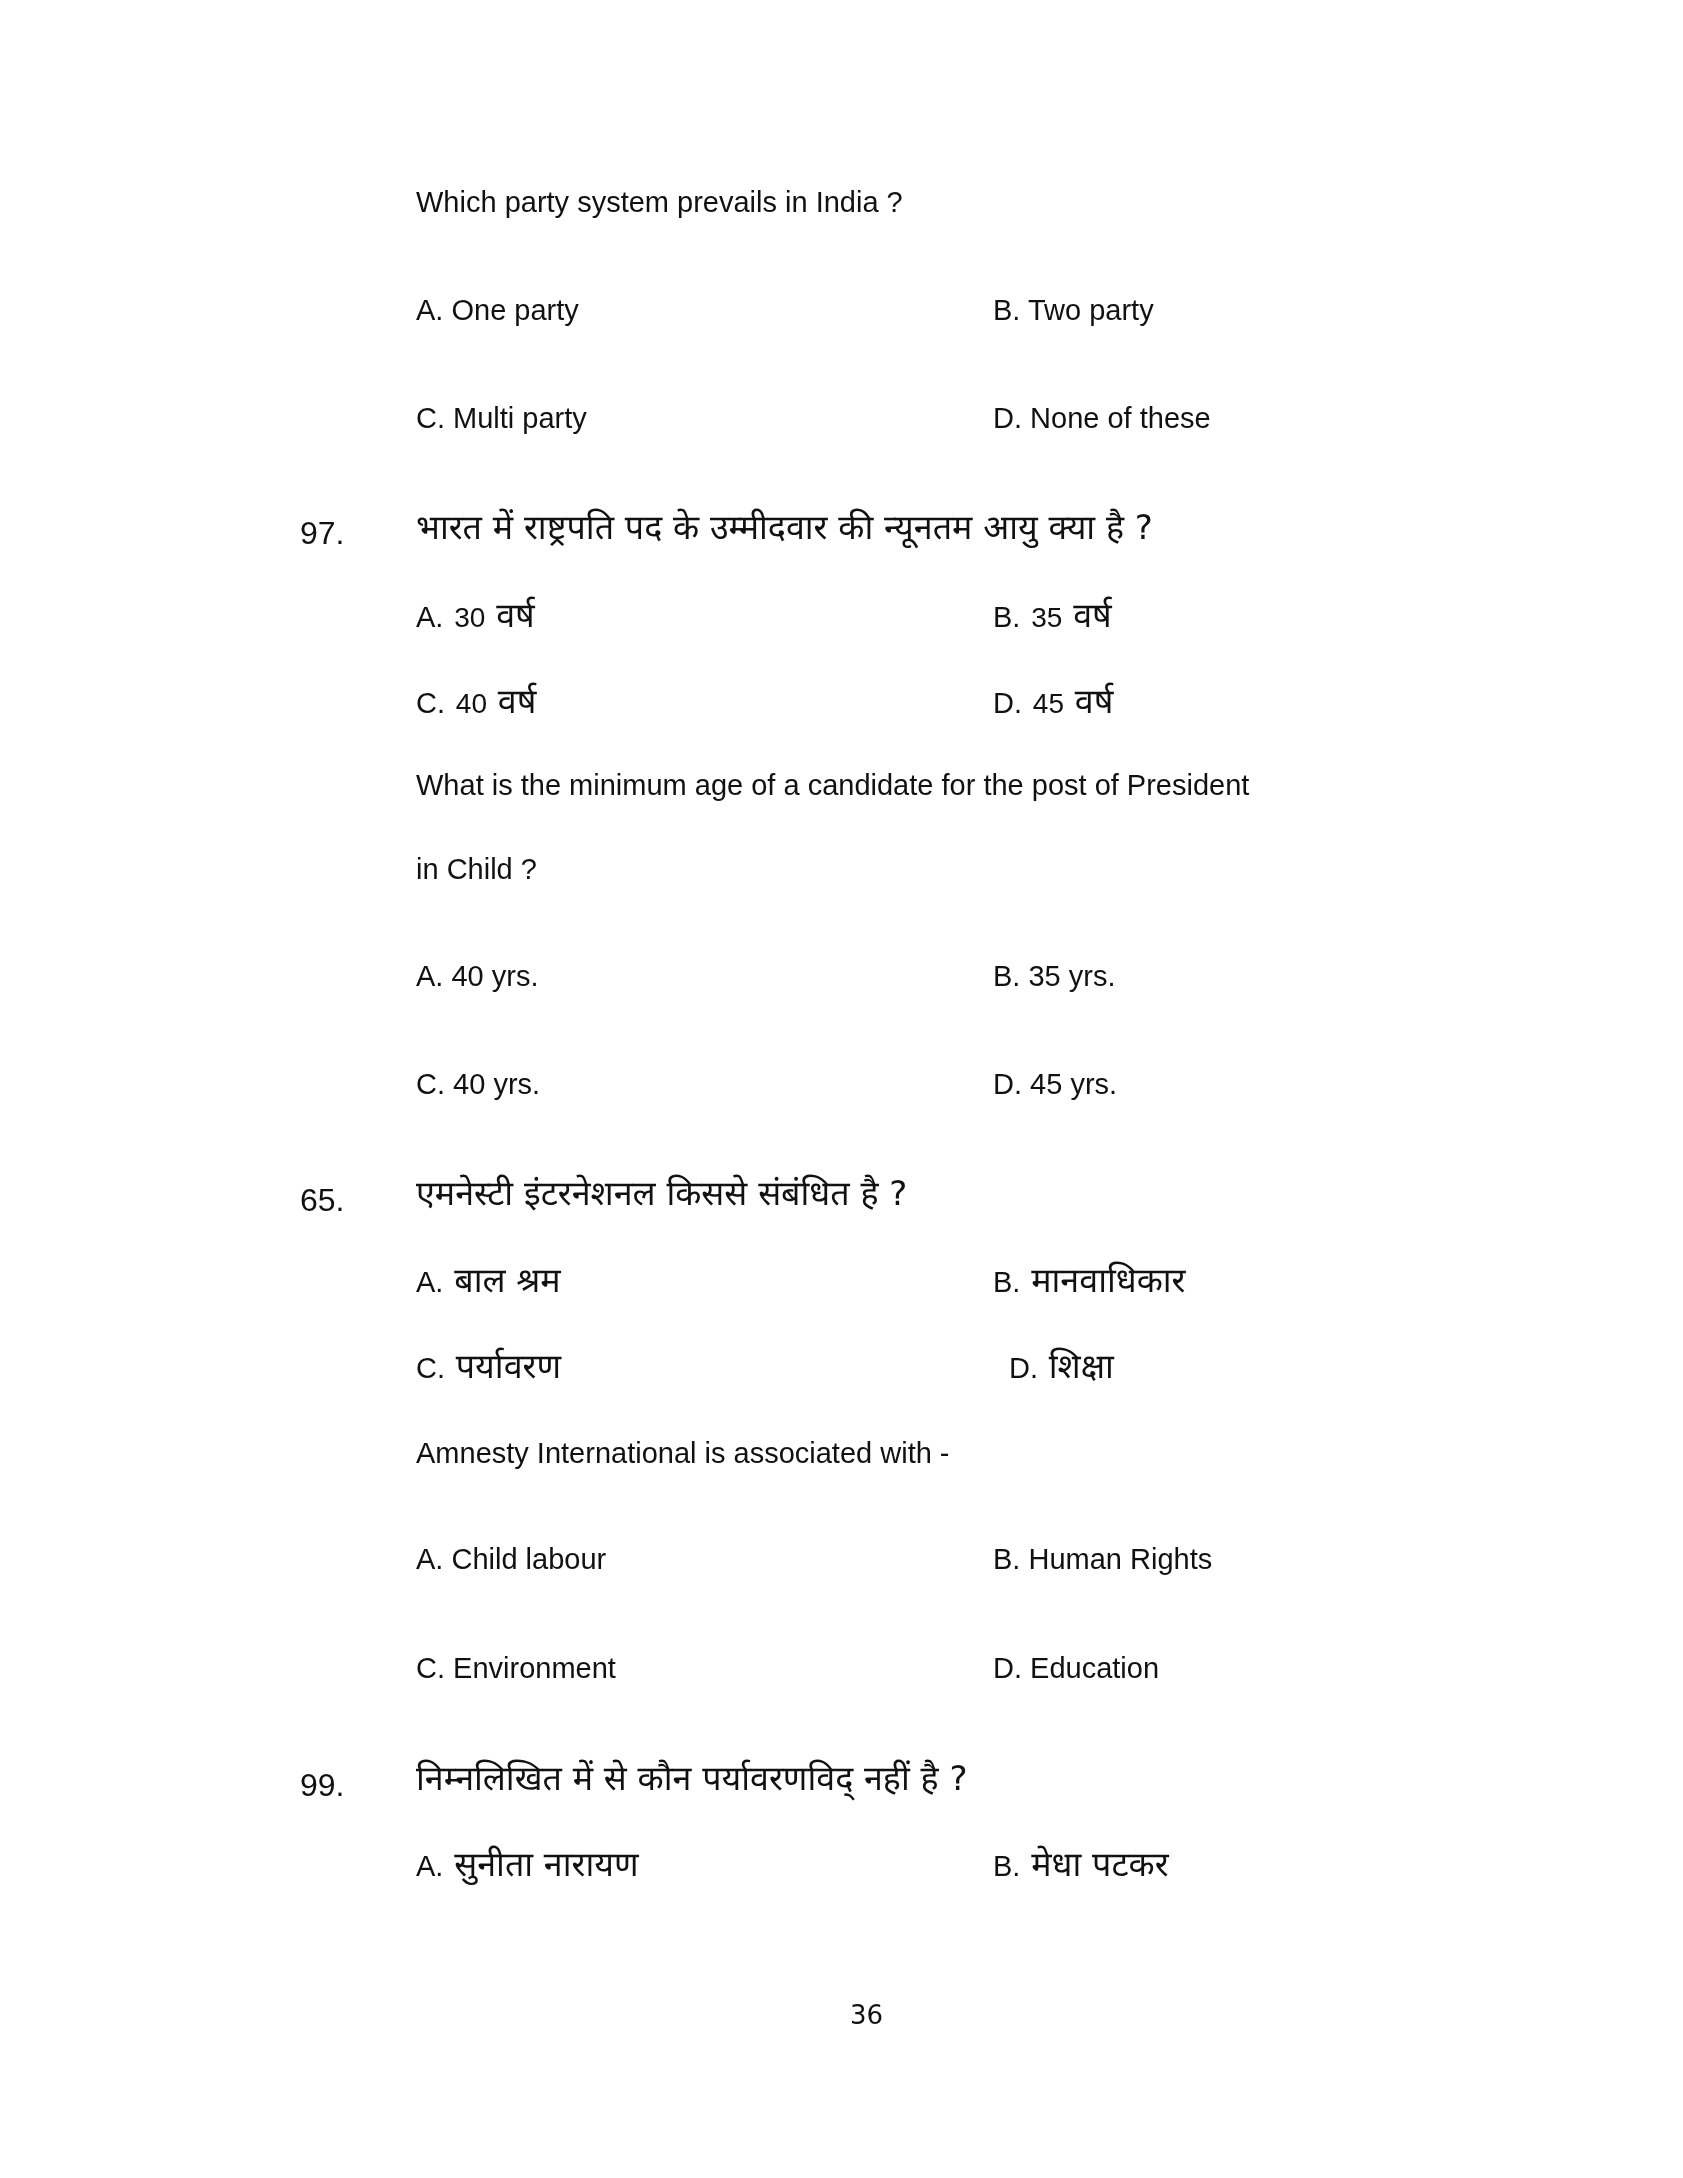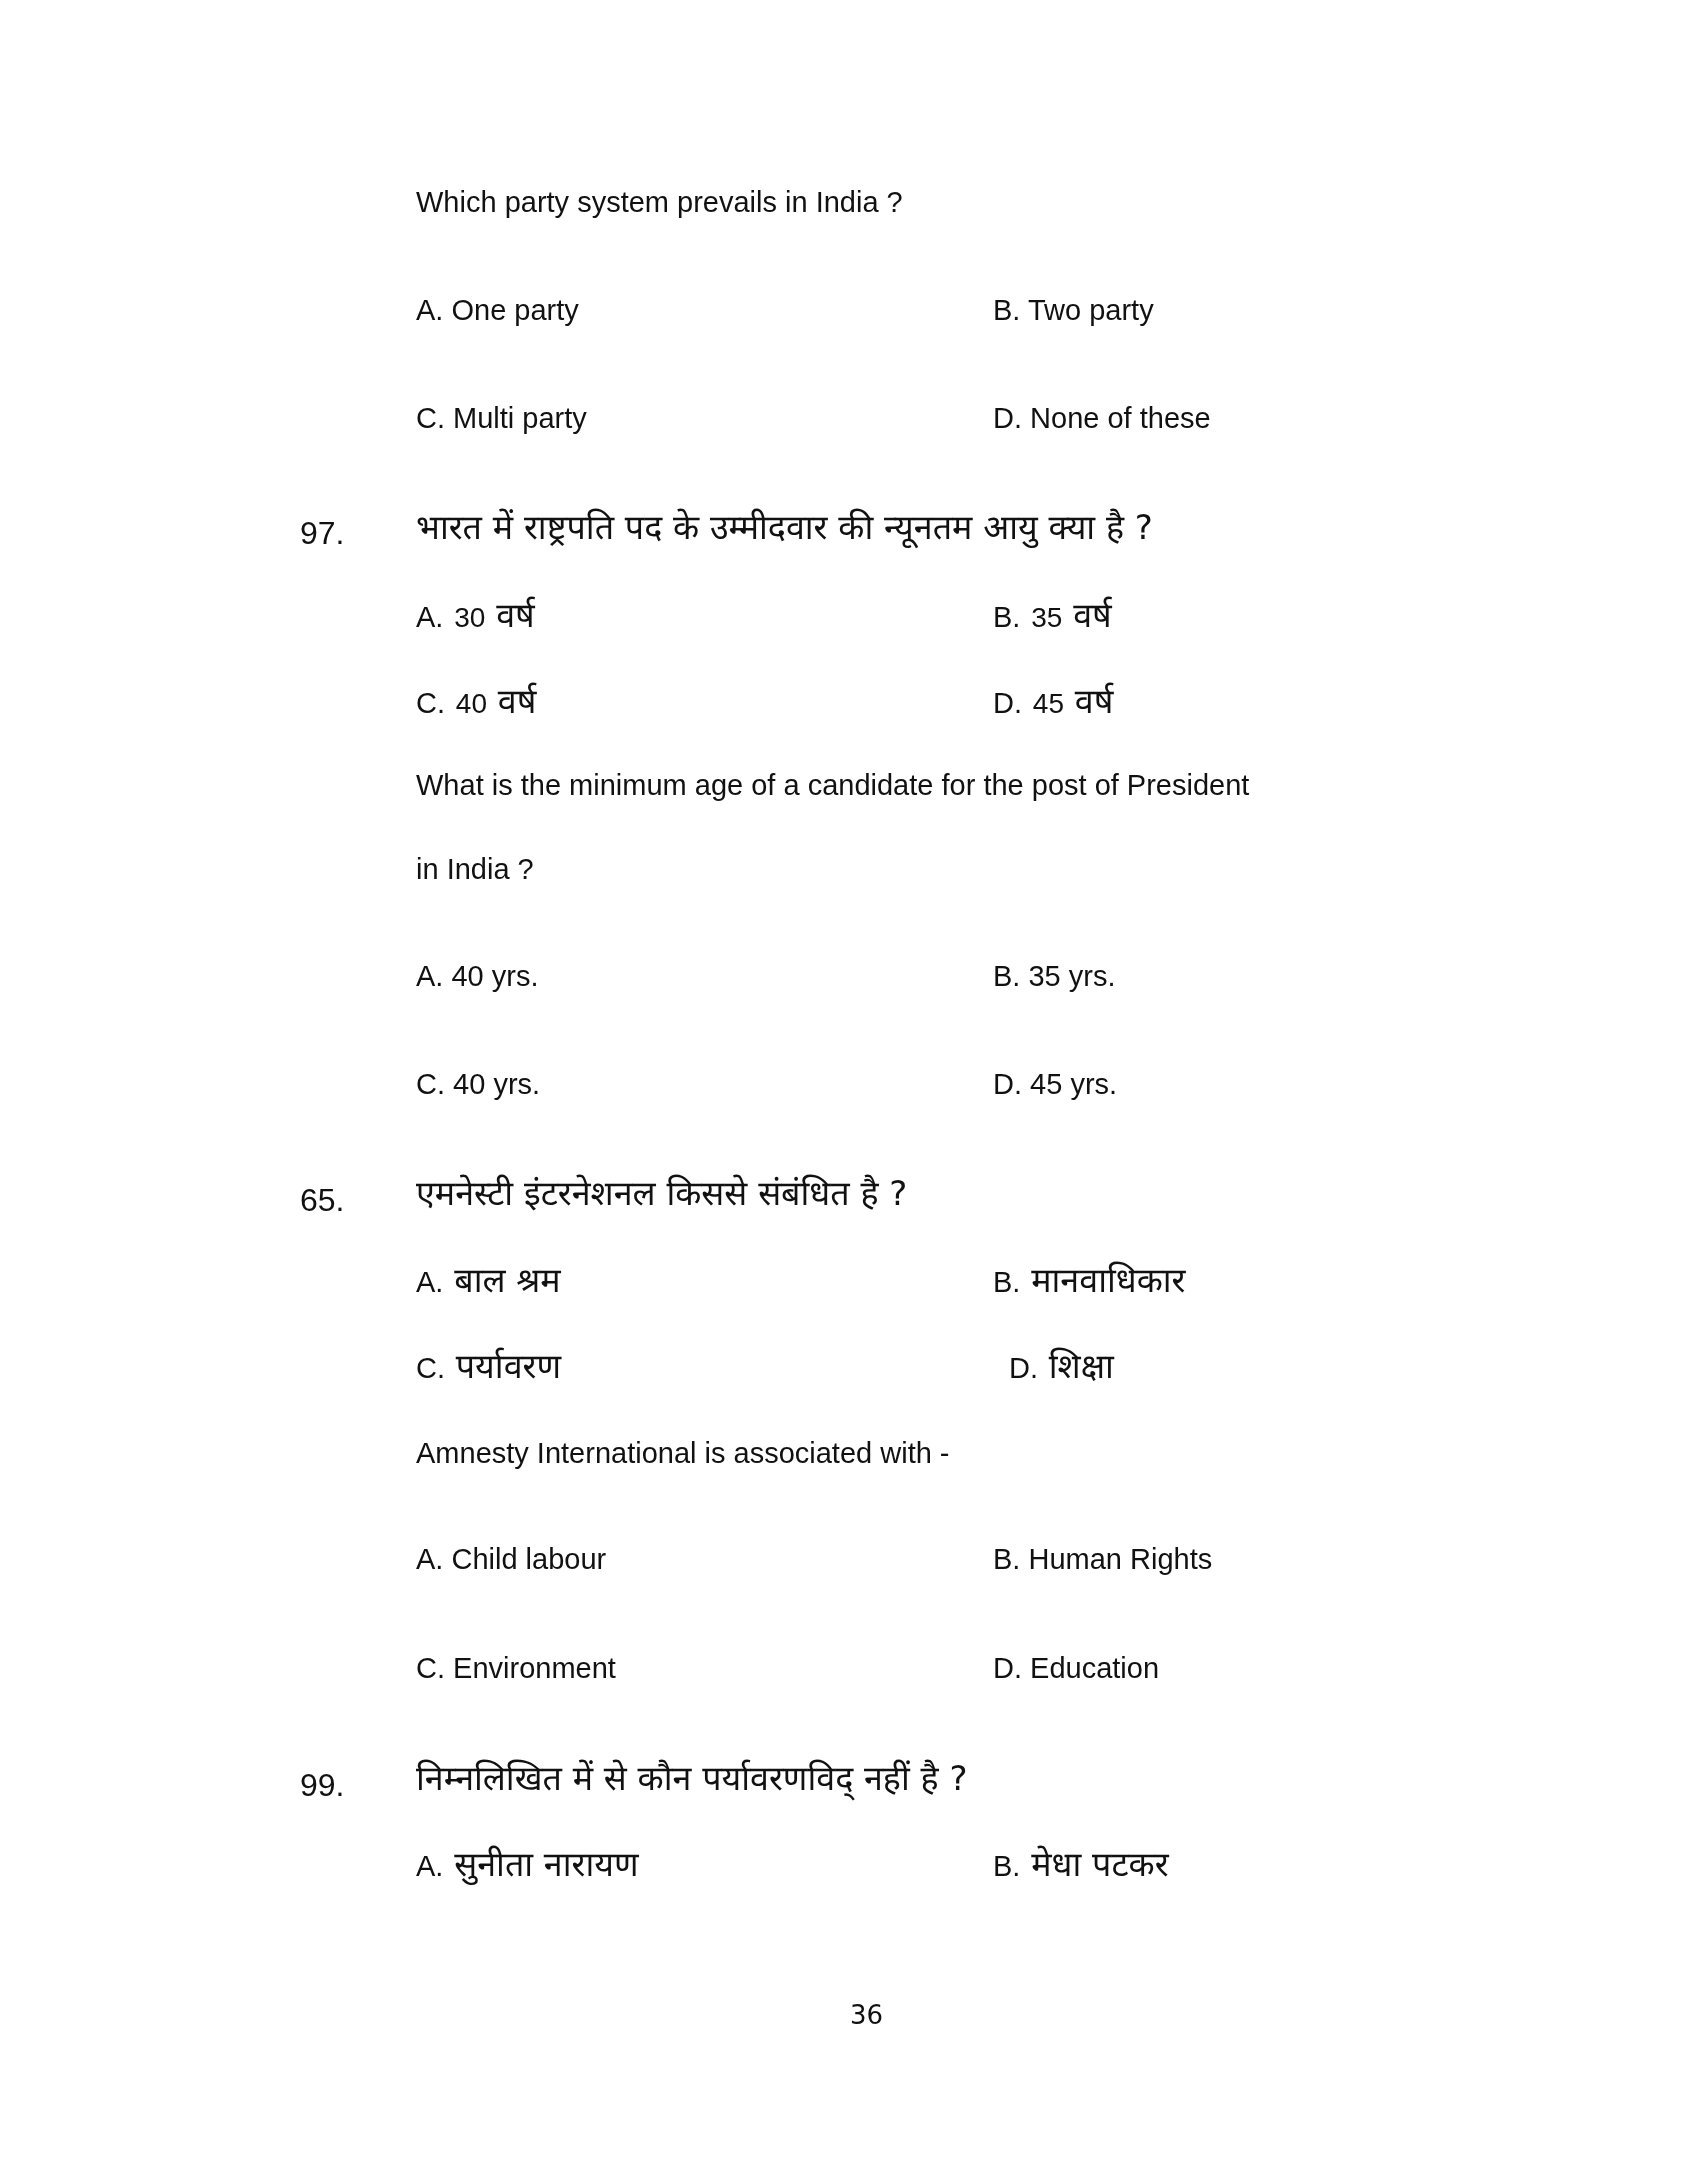--- a/index.html
+++ b/index.html
@@ -59,21 +59,21 @@
     <span class="num-small">40</span>
     <span>वर्ष</span>
   </div>
   <div class="line hi col-b" style="top:684px;">
     <span class="opt-letter en">D.</span>
     <span class="num-small">45</span>
     <span>वर्ष</span>
   </div>
 
   <div class="line en col-a" style="top:771px;">What is the minimum age of a candidate for the post of President</div>
-  <div class="line en col-a" style="top:855px;">in India ?</div>
+  <div class="line en col-a" style="top:855px;">in Child ?</div>
 
   <div class="line en col-a" style="top:962px;">
     <span>A.</span>
     <span>40 yrs.</span>
   </div>
   <div class="line en col-b" style="top:962px;">
     <span>B.</span>
     <span>35 yrs.</span>
   </div>
   <div class="line en col-a" style="top:1070px;">

